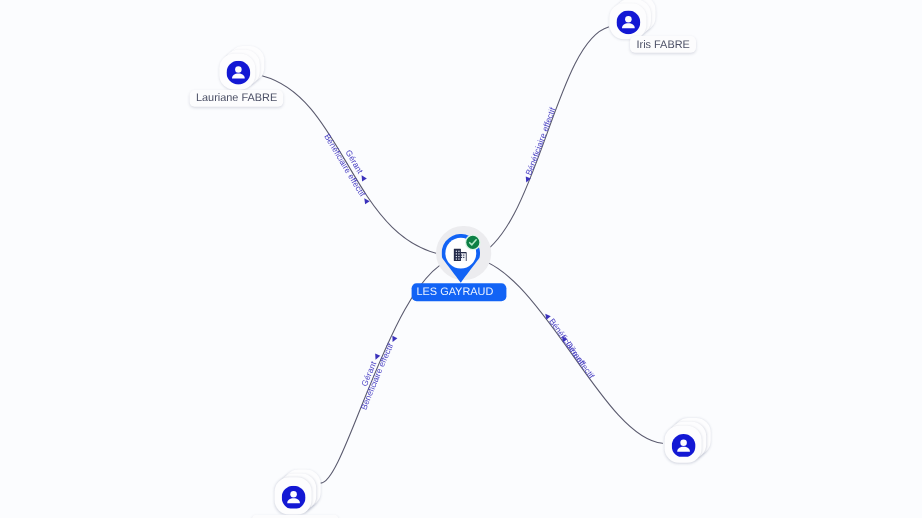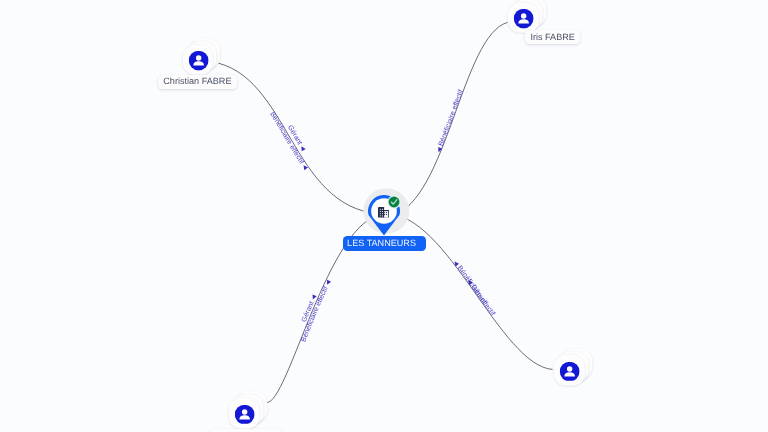--- a/index.html
+++ b/index.html
@@ -102,34 +102,34 @@
           <rect x="8.0" y="7.0" width="0.95" height="1.0"></rect>
       </g>
     </svg>
     <svg width="14" height="14" viewBox="0 0 14 14" style="position:absolute;left:1.2px;top:-14.9px;">
       <circle cx="7" cy="7" r="6.6" fill="#dff5e8"></circle>
       <circle cx="7" cy="7" r="5.45" fill="#0c8045"></circle>
       <path d="M4.4,7.25 L6.2,9.05 L9.8,4.8" fill="none" stroke="#b0e6c6" stroke-width="1.3" stroke-linecap="round" stroke-linejoin="round"></path>
     </svg>
   </div>
 
-  <div class="clabel" style="left:342.9px;top:236.2px;">LES TANNEURS</div>
+  <div class="clabel" style="left:342.9px;top:236.2px;">LES GAYRAUD</div>
 
   <div class="node pnode" style="left:197.8px;top:59.9px;width:30.5px;height:30.6px;">
     <div class="pcard s1"></div>
     <div class="pcard s2"></div>
     <div class="pcard">
       <svg class="pcircle" viewBox="0 0 19.8 19.8">
         <circle cx="9.9" cy="9.9" r="9.9" fill="#1318d4"></circle>
         <circle cx="9.9" cy="7.25" r="2.72" fill="#fdfdff"></circle>
         <path d="M4.6,14.75 C4.6,11.95 6.95,10.6 9.9,10.6 C12.85,10.6 15.2,11.95 15.2,14.75 Z" fill="#fdfdff"></path>
       </svg>
     </div>
   </div>
-  <div class="plabel" style="left:158.2px;top:74.9px;">Christian FABRE</div>
+  <div class="plabel" style="left:158.2px;top:74.9px;">Lauriane FABRE</div>
 
   <div class="node pnode" style="left:523px;top:17.55px;width:30.5px;height:30.6px;">
     <div class="pcard s1"></div>
     <div class="pcard s2"></div>
     <div class="pcard">
       <svg class="pcircle" viewBox="0 0 19.8 19.8">
         <circle cx="9.9" cy="9.9" r="9.9" fill="#1318d4"></circle>
         <circle cx="9.9" cy="7.25" r="2.72" fill="#fdfdff"></circle>
         <path d="M4.6,14.75 C4.6,11.95 6.95,10.6 9.9,10.6 C12.85,10.6 15.2,11.95 15.2,14.75 Z" fill="#fdfdff"></path>
       </svg>

